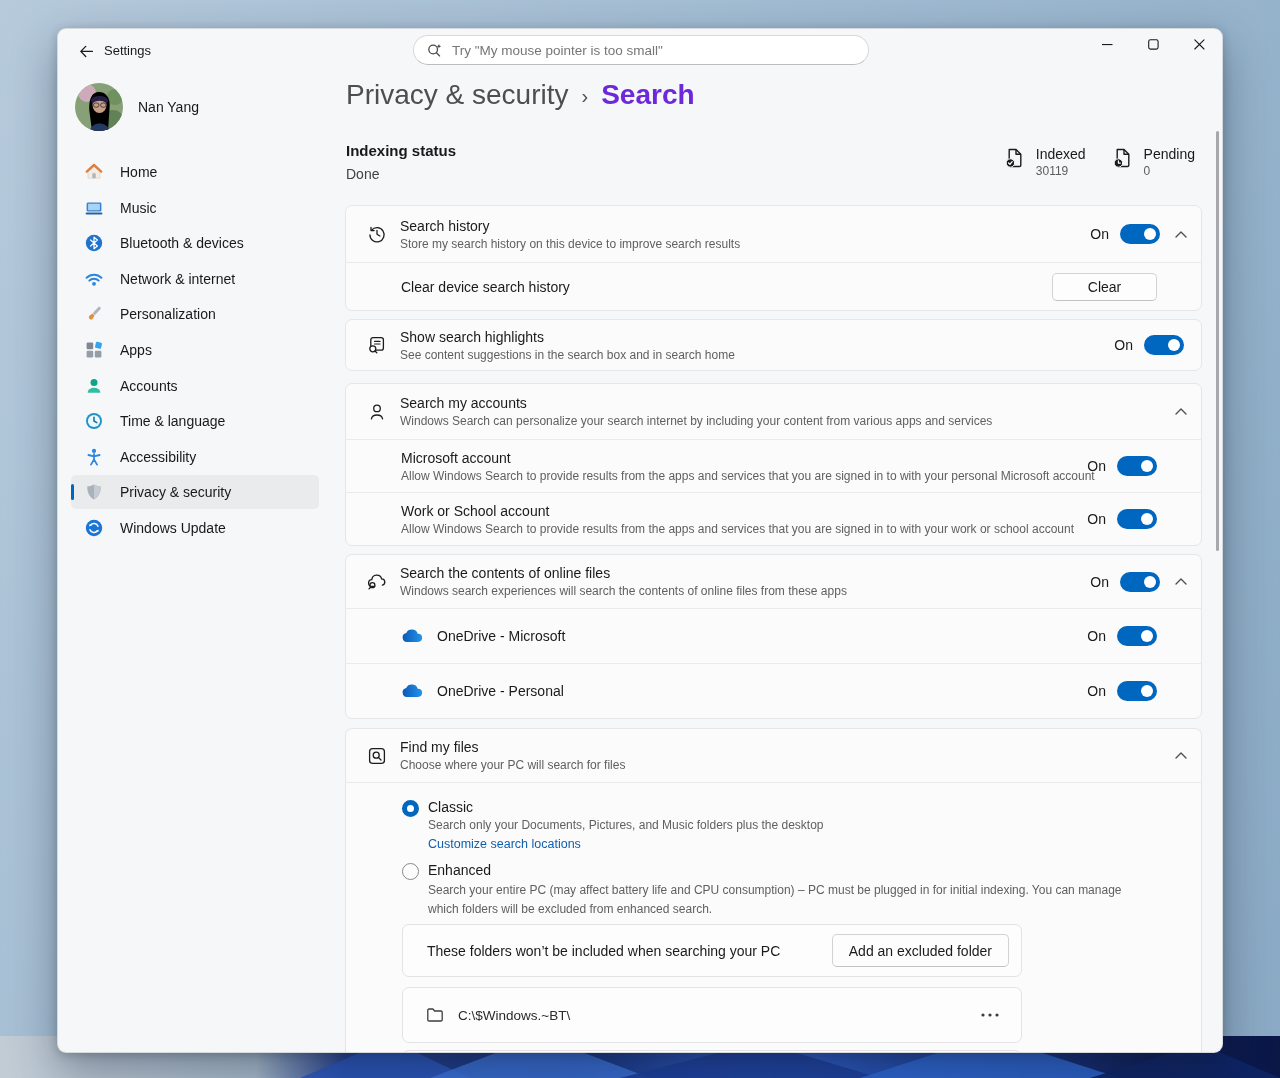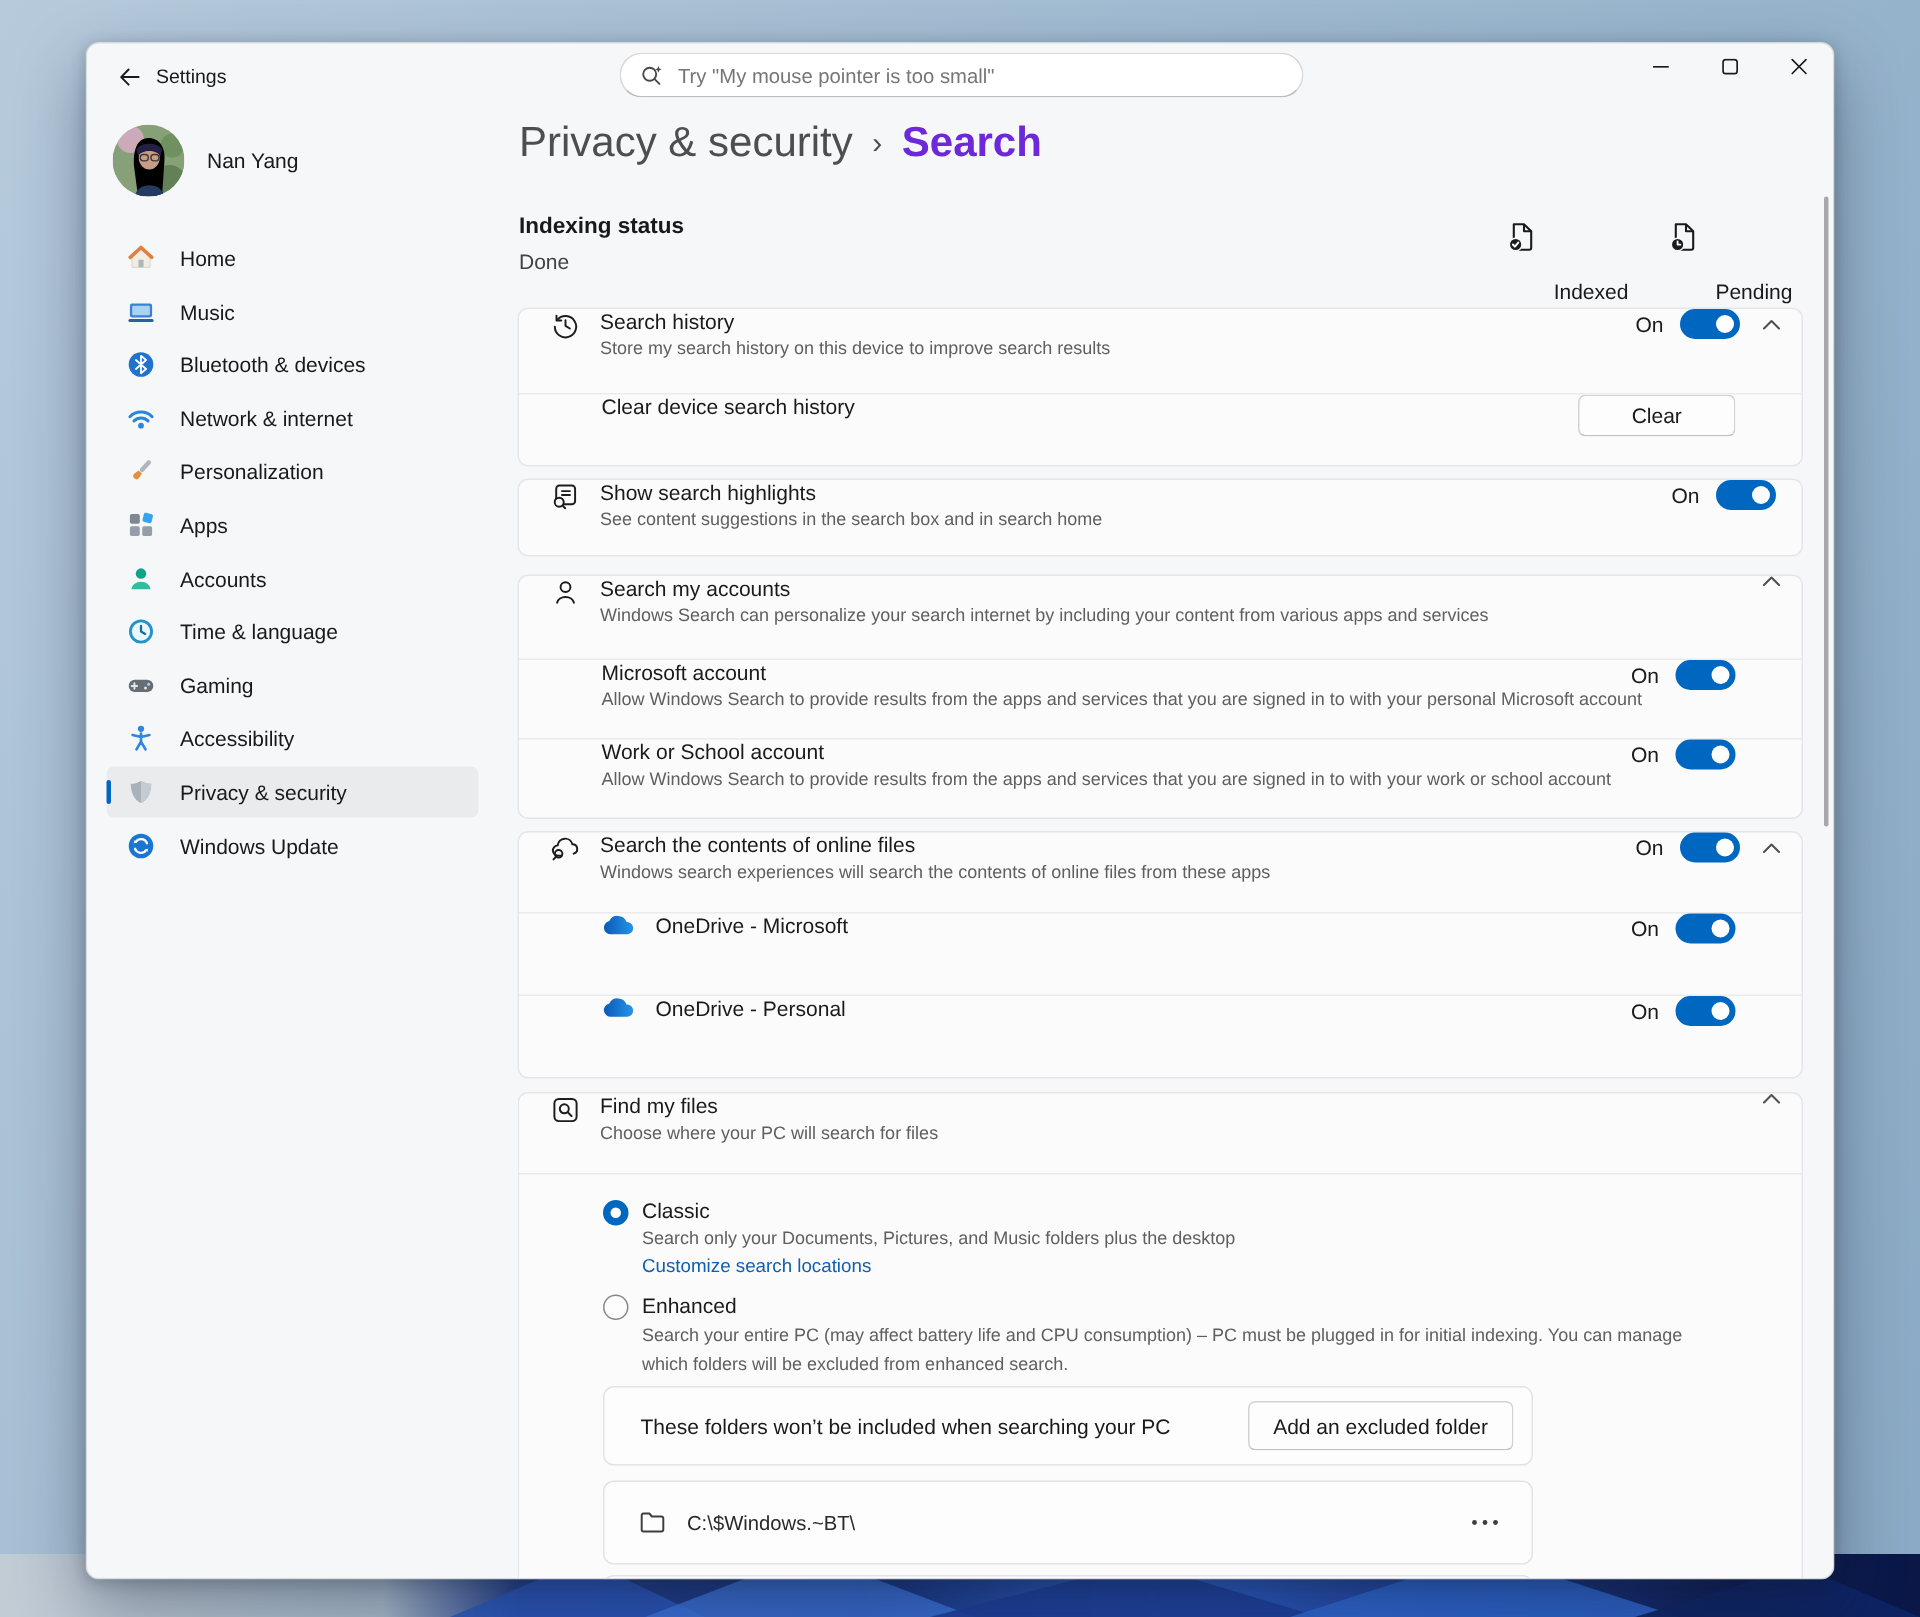--- a/index.html
+++ b/index.html
@@ -44,26 +44,26 @@
   .main{position:absolute;left:287px;top:0;width:857px;height:1025px;}
   .breadcrumb{position:absolute;left:1px;top:50px;display:flex;align-items:center;gap:13px;}
   .bc-parent{font-size:28px;color:#4e4e4e;}
   .bc-sep{font-size:20px;color:#4e4e4e;padding-top:3px;}
   .bc-current{font-size:28px;font-weight:700;color:#6d28d9;}
   .idx{position:absolute;left:1px;top:113px;}
   .idx-title{font-size:15px;font-weight:700;color:#191919;}
   .idx-status{margin-top:7px;font-size:14px;color:#424242;}
   .stats{position:absolute;right:7px;top:117px;display:flex;gap:24px;}
   .stat{display:flex;gap:10px;align-items:flex-start;}
-  .stat .txt .l{font-size:14px;color:#191919;margin-top:40px;}
+  .stat .txt .l{font-size:14px;color:#191919;}
   .stat .txt .v{font-size:12px;color:#5c5c5c;margin-top:2px;}
   
   .card{position:absolute;left:0;width:857px;background:#fbfbfc;border:1px solid #e6e6e8;border-radius:7px;}
   .divider{height:1px;background:#ebebec;width:100%;}
-  .row{display:flex;align-items:flex-start;}
+  .row{display:flex;align-items:center;}
   .hicon{width:22px;height:22px;margin:0 12px 0 20px;flex:0 0 auto;display:flex;align-items:center;justify-content:center;}
   .rtext{flex:1;min-width:0;}
   .row-title{font-size:14px;color:#1a1a1a;}
   .row-desc{font-size:12px;color:#5f5f5f;margin-top:3px;white-space:nowrap;}
   .ctrl{display:flex;align-items:center;flex:0 0 auto;}
   .on-lbl{font-size:14px;color:#1a1a1a;margin-right:11px;}
   .toggle{width:40px;height:20px;border-radius:10px;background:#0067c0;position:relative;flex:0 0 auto;}
   .toggle::after{content:"";position:absolute;right:4px;top:4px;width:12px;height:12px;border-radius:50%;background:#fff;}
   .chev{margin-left:15px;display:flex;}
   .btn{background:#fdfdfd;border:1px solid #d2d2d4;border-bottom-color:#c2c2c4;border-radius:5px;font-size:14px;font-family:inherit;color:#1a1a1a;display:flex;align-items:center;justify-content:center;}
@@ -247,31 +247,20 @@
         <circle cx="10" cy="10" r="8" fill="#2193c9"></circle>
         <circle cx="10" cy="10" r="6.1" fill="#eaf7fc"></circle>
         <path d="M10 6.2 V10 L12.8 11.6" stroke="#146e97" stroke-width="1.5" fill="none" stroke-linecap="round" stroke-linejoin="round"></path>
           </svg>
         </span>
       <span class="lbl">Time &amp; language</span>
     </div>
     <div class="nav-item">
       <span class="nico">
           <svg viewBox="0 0 20 20" width="20" height="20">
-        <rect x="1.8" y="6.2" width="16.4" height="8.2" rx="4.1" fill="#666d75"></rect>
-        <path d="M5.6 8.5 v3.6 M3.8 10.3 h3.6" stroke="#e6e6e6" stroke-width="1.3" stroke-linecap="round"></path>
-        <circle cx="13" cy="11.6" r="1" fill="#dfe3e8"></circle>
-            <circle cx="15.1" cy="9.2" r="1" fill="#9fd3f2"></circle>
-          </svg>
-        </span>
-      <span class="lbl">Gaming</span>
-    </div>
-    <div class="nav-item">
-      <span class="nico">
-          <svg viewBox="0 0 20 20" width="20" height="20">
         <circle cx="10" cy="3.9" r="2.1" fill="#2e87dd"></circle>
         <path d="M4.4 8 L10 9.3 L15.6 8 M10 7 V12.4 M10 12.4 L7 17.6 M10 12.4 L13 17.6" stroke="#2e87dd" stroke-width="1.8" fill="none" stroke-linecap="round" stroke-linejoin="round"></path>
           </svg>
         </span>
       <span class="lbl">Accessibility</span>
     </div>
     <div class="nav-item selected">
       <span class="nico">
           <svg viewBox="0 0 20 20" width="20" height="20">
         <path d="M10 2.6 C12.3 3.9 14.7 4.5 16.8 4.5 C16.8 10.8 14.3 15.4 10 17.4 C5.7 15.4 3.2 10.8 3.2 4.5 C5.3 4.5 7.7 3.9 10 2.6 Z" fill="#a9b1bb"></path>

